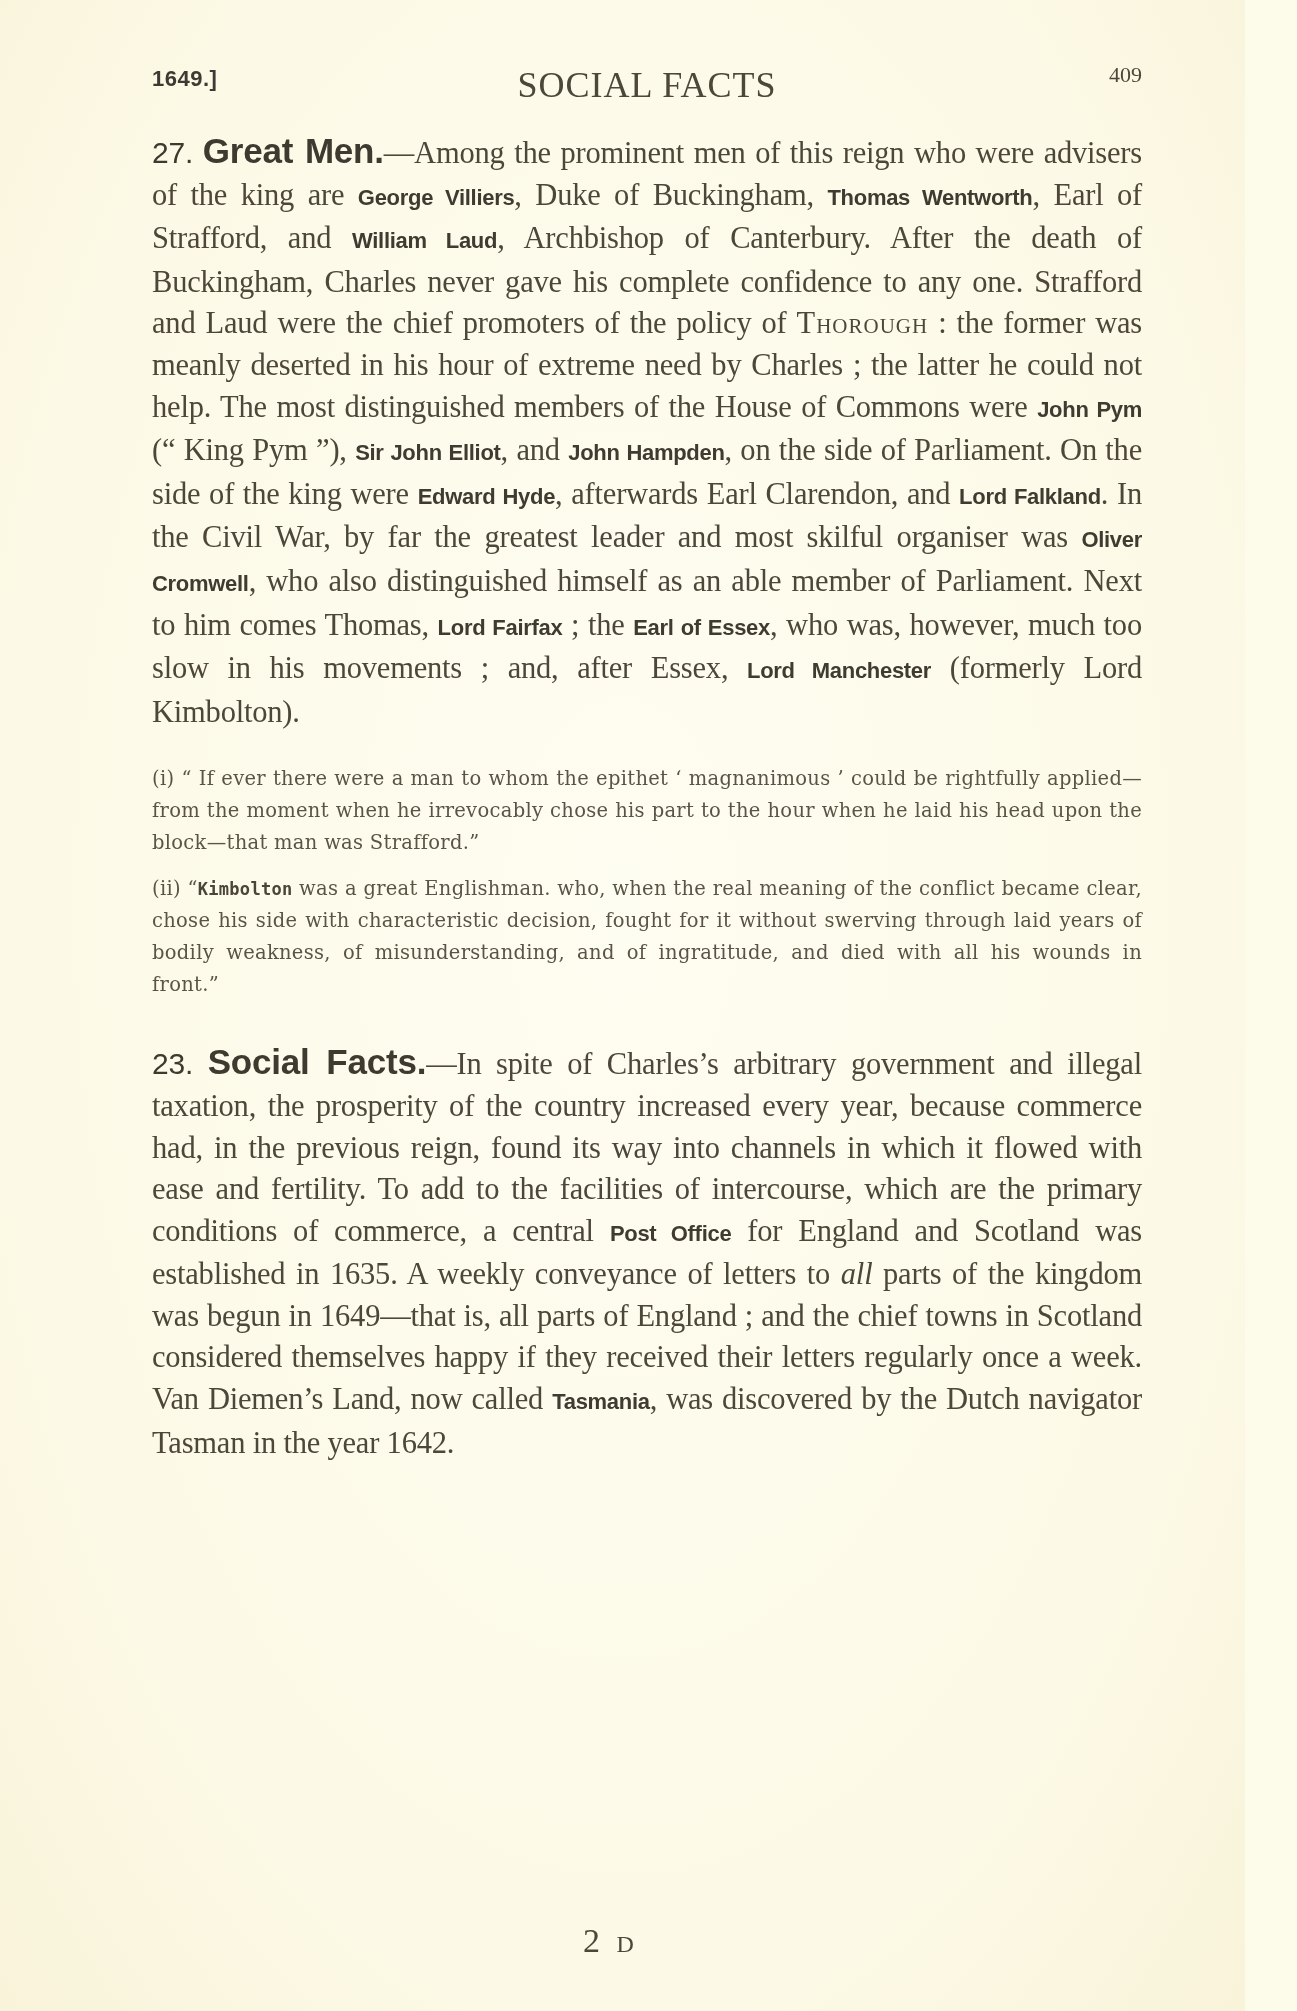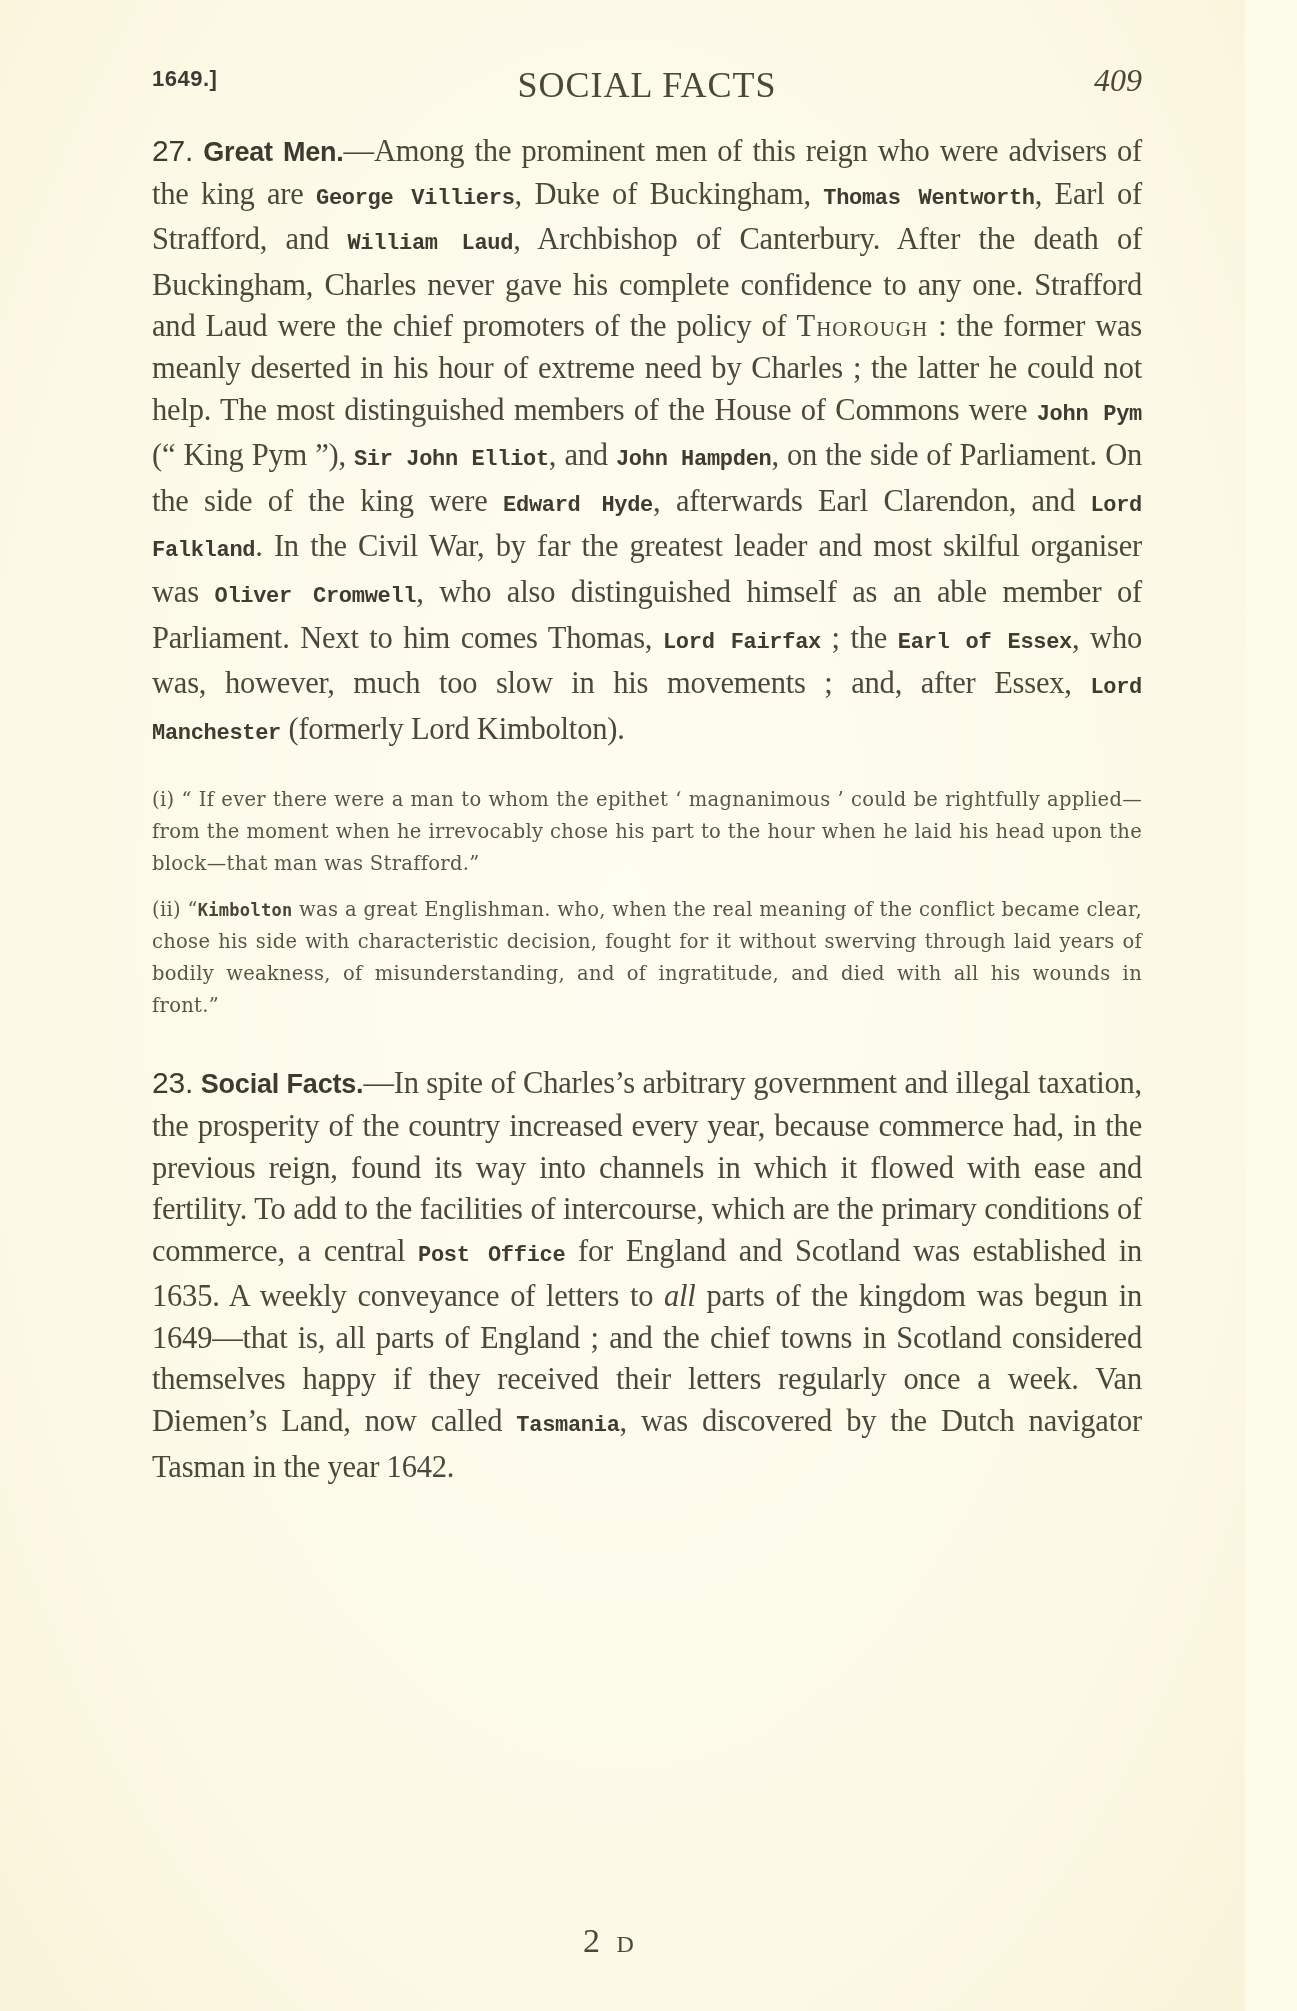--- a/index.html
+++ b/index.html
@@ -49,23 +49,22 @@
       font-family: "Liberation Serif", serif;
       font-size: 36px;
       letter-spacing: 1px;
       color: #4d4739;
     }
     .rh-right {
       position: absolute;
       right: 0;
       top: 0px;
       font-family: "Liberation Serif", serif;
-      font-size: 32px;
+      font-size: 22px;
       color: #4d4739;
-      font-style: italic;
     }
     .body-text {
       position: absolute;
       left: 152px;
       top: 130px;
       width: 990px;
     }
     .para {
       font-family: "Liberation Serif", serif;
       font-size: 30.5px;
@@ -78,25 +77,25 @@
     }
     .para .sec-num {
       font-family: "Liberation Sans", sans-serif;
       font-size: 30px;
       color: #3e3a30;
       margin-top: 28px;
     }
     .para .sec-title {
       font-family: "Liberation Sans", sans-serif;
       font-weight: bold;
-      font-size: 27px;
+      font-size: 35px;
       color: #3e3a30;
     }
     .para b.name {
-      font-family: Liberation Mono, monospace;
+      font-family: Liberation Sans, sans-serif;
       font-weight: bold;
       font-size: 22px;
       color: #3f3b31;
       letter-spacing: -0.3px;
     }
     .para .smallcaps {
       font-variant: small-caps;
       letter-spacing: 1px;
     }
     .quotes {

